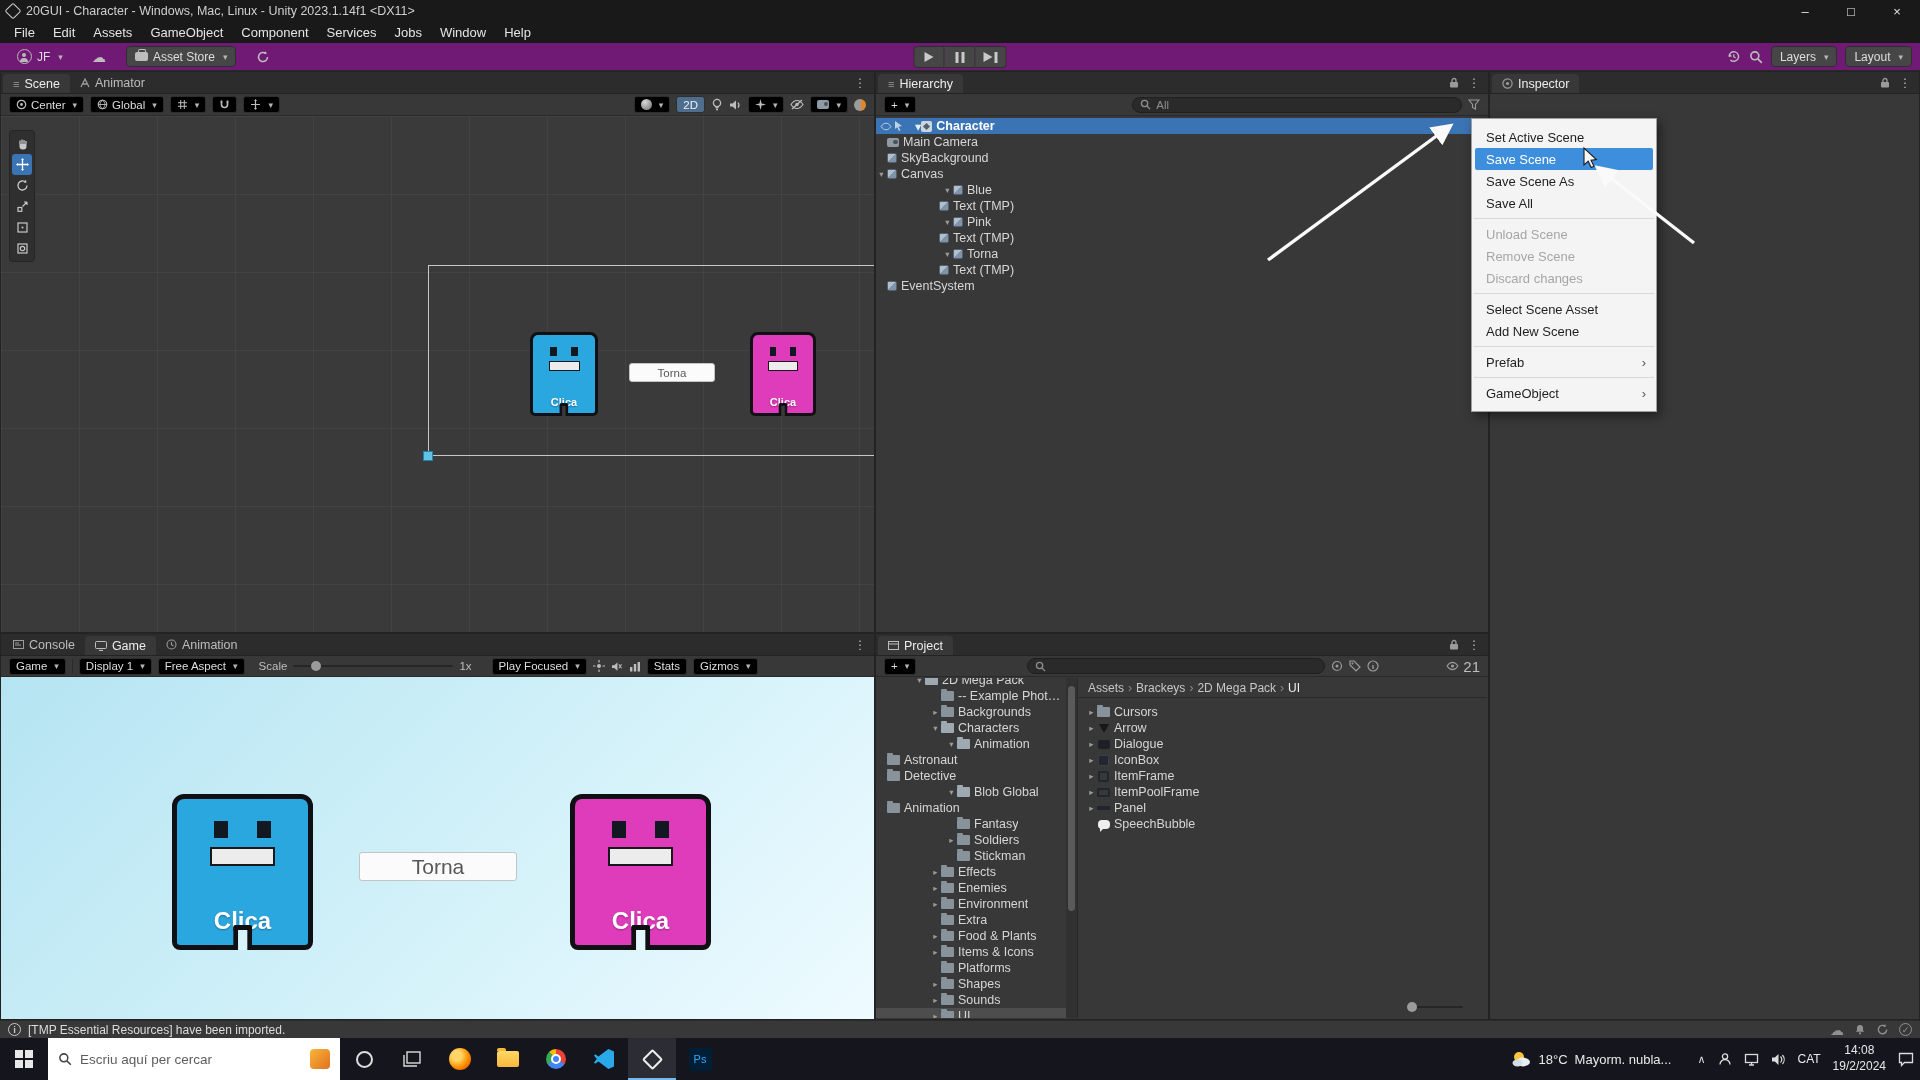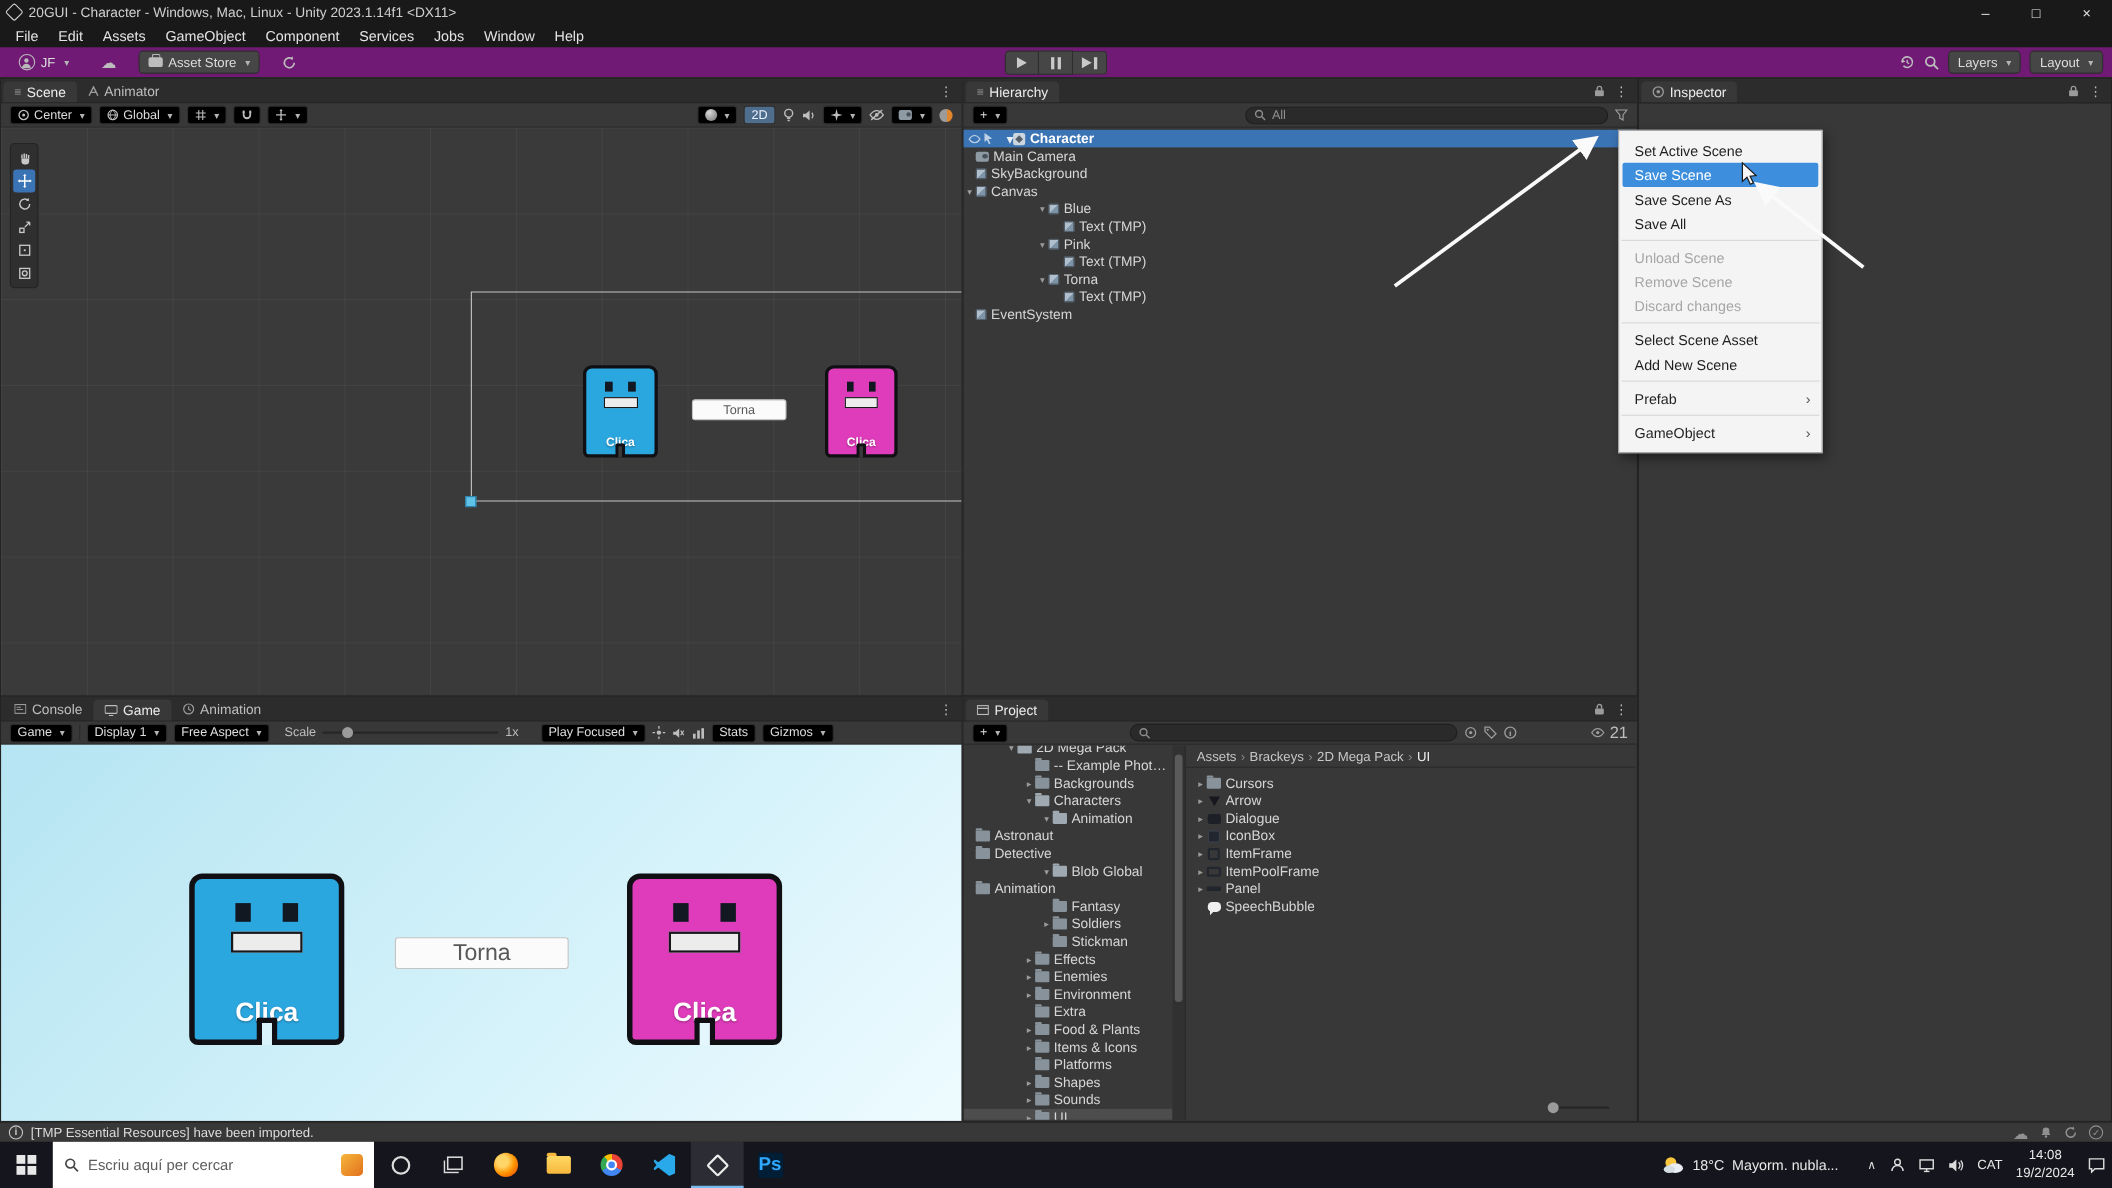--- a/index.html
+++ b/index.html
@@ -50,21 +50,21 @@
 .tab-right{margin-left:auto;display:flex;align-items:center;gap:9px;padding-right:8px;color:#bdbdbd}
 .kebab{font-size:12px;color:#bdbdbd;line-height:1}
 .ptoolbar{height:22px;background:#383838;border-bottom:1px solid #2a2a2a;display:flex;align-items:center;gap:6px;padding:0 8px}
 .sbtn{height:17px;background:#000000;border:1px solid #2e2e2e;border-radius:3px;display:flex;align-items:center;gap:4px;padding:0 6px;font-size:11.5px;color:#dedede;white-space:nowrap}
 .searchfield{height:16px;background:#2a2a2a;border:1px solid #1f1f1f;border-radius:8px;display:flex;align-items:center;gap:5px;padding:0 7px;color:#8f8f8f;font-size:11.5px}
 
 
 .row{height:16px;display:flex;align-items:center;font-size:12.5px;color:#d6d6d6;white-space:nowrap;padding-right:4px}
 .row .caret{width:11px;flex:none;font-size:8.5px;color:#9a9a9a;text-align:center}
 .row .lbl{margin-left:4px;overflow:hidden;text-overflow:ellipsis}
-.hd1{}.hd2{padding-left:66px}.hd3{padding-left:80px}
+.hd1{}.hd2{padding-left:66px}.hd3{padding-left:52px}
 .t0{padding-left:38px}.t1{padding-left:54px}.t2{padding-left:70px}.t3{}
 .sel-gray{background:#4d4d4d}
 .scene-row{height:16px;display:flex;align-items:center;background:#3b74b4;color:#fff;font-size:12.5px;padding-left:4px}
 .scene-row .lbl{font-weight:bold;margin-left:4px}
 
 
 .cube{width:10px;height:10px;flex:none;background:linear-gradient(135deg,#b0bfcd 0 50%,#7e94a7 50% 100%);border:1px solid #55616e;border-radius:1.5px}
 .cam{width:12px;height:9px;flex:none;background:#8e9aa4;border-radius:2px;position:relative}
 .cam::after{content:"";position:absolute;right:1.5px;top:2px;width:4.2px;height:4.2px;border-radius:50%;background:#49525a}
 .scn{width:11px;height:11px;flex:none;background:#ccd6de;border-radius:2px;position:relative}
@@ -132,21 +132,21 @@
 .ring{width:17px;height:17px;border-radius:50%;border:2px solid #dcdcdc}
 .tray{margin-left:auto;display:flex;align-items:center;gap:12px;padding-right:6px;color:#e8e8e8;font-size:12px}
 .clock{display:flex;flex-direction:column;align-items:center;line-height:1.3;font-size:12px}
 .ffx{width:22px;height:22px;border-radius:50%;background:radial-gradient(circle at 35% 35%,#ffd567 0 25%,#ff9500 55%,#e3350d 100%)}
 .chrome{width:20px;height:20px;border-radius:50%;background:conic-gradient(#ea4335 0 33%,#4285f4 33% 66%,#34a853 66% 88%,#fbbc05 88% 100%);position:relative}
 .chrome::after{content:"";position:absolute;inset:5px;border-radius:50%;background:#4285f4;border:2px solid #fff}
 .folder-win{width:22px;height:16px;background:linear-gradient(#ffd964,#f6b73c);border-radius:2px;position:relative}
 .folder-win::before{content:"";position:absolute;top:-3px;left:0;width:9px;height:3px;background:#f6b73c;border-radius:2px 2px 0 0}
 .vscode{width:20px;height:20px;background:#29a8ea;clip-path:polygon(72% 0,100% 12%,100% 88%,72% 100%,22% 62%,6% 74%,0 68%,14% 50%,0 32%,6% 26%,22% 38%)}
 .unity-ico{width:15px;height:15px;border:2px solid #ececec;transform:rotate(45deg);border-radius:2px}
-.ps-ico{width:23px;height:23px;background:#001e36;border-radius:3px;color:#31a8ff;font-weight:bold;font-size:17px;display:flex;align-items:center;justify-content:center}
+.ps-ico{width:23px;height:23px;background:#001e36;border-radius:3px;color:#31a8ff;font-weight:normal;font-size:11px;display:flex;align-items:center;justify-content:center}
 
 
 #overlay{position:absolute;left:0;top:0;width:1920px;height:1080px;pointer-events:none;z-index:60}
 </style>
 </head>
 <body>
 
 <div id="titlebar">
   <span class="app-icon"></span>
   <span>20GUI - Character - Windows, Mac, Linux - Unity 2023.1.14f1 &lt;DX11&gt;</span>

